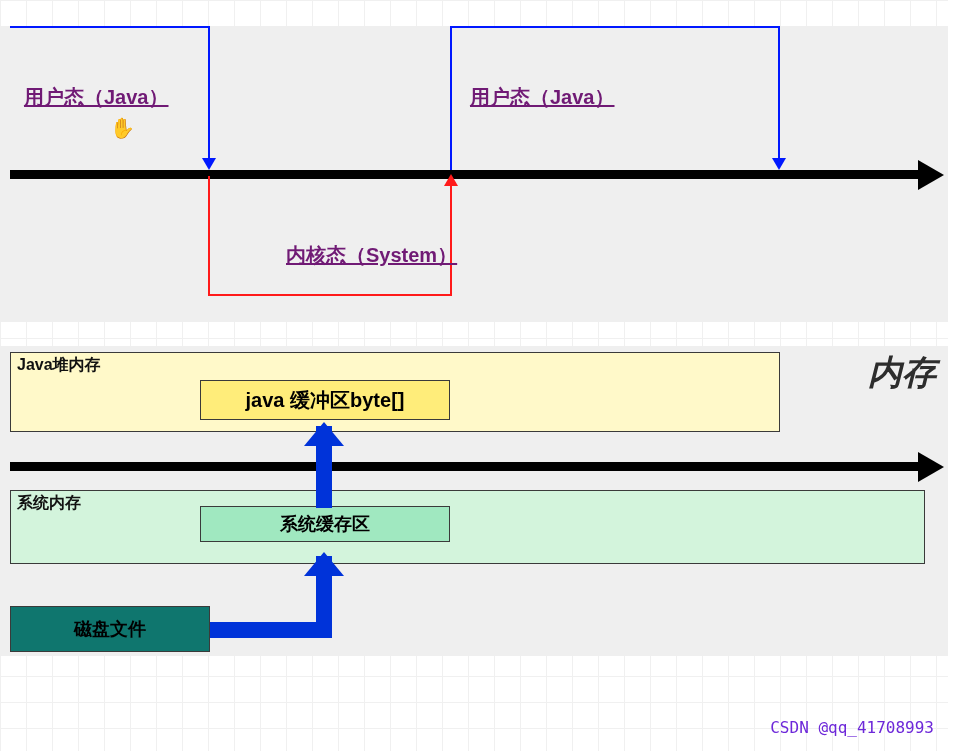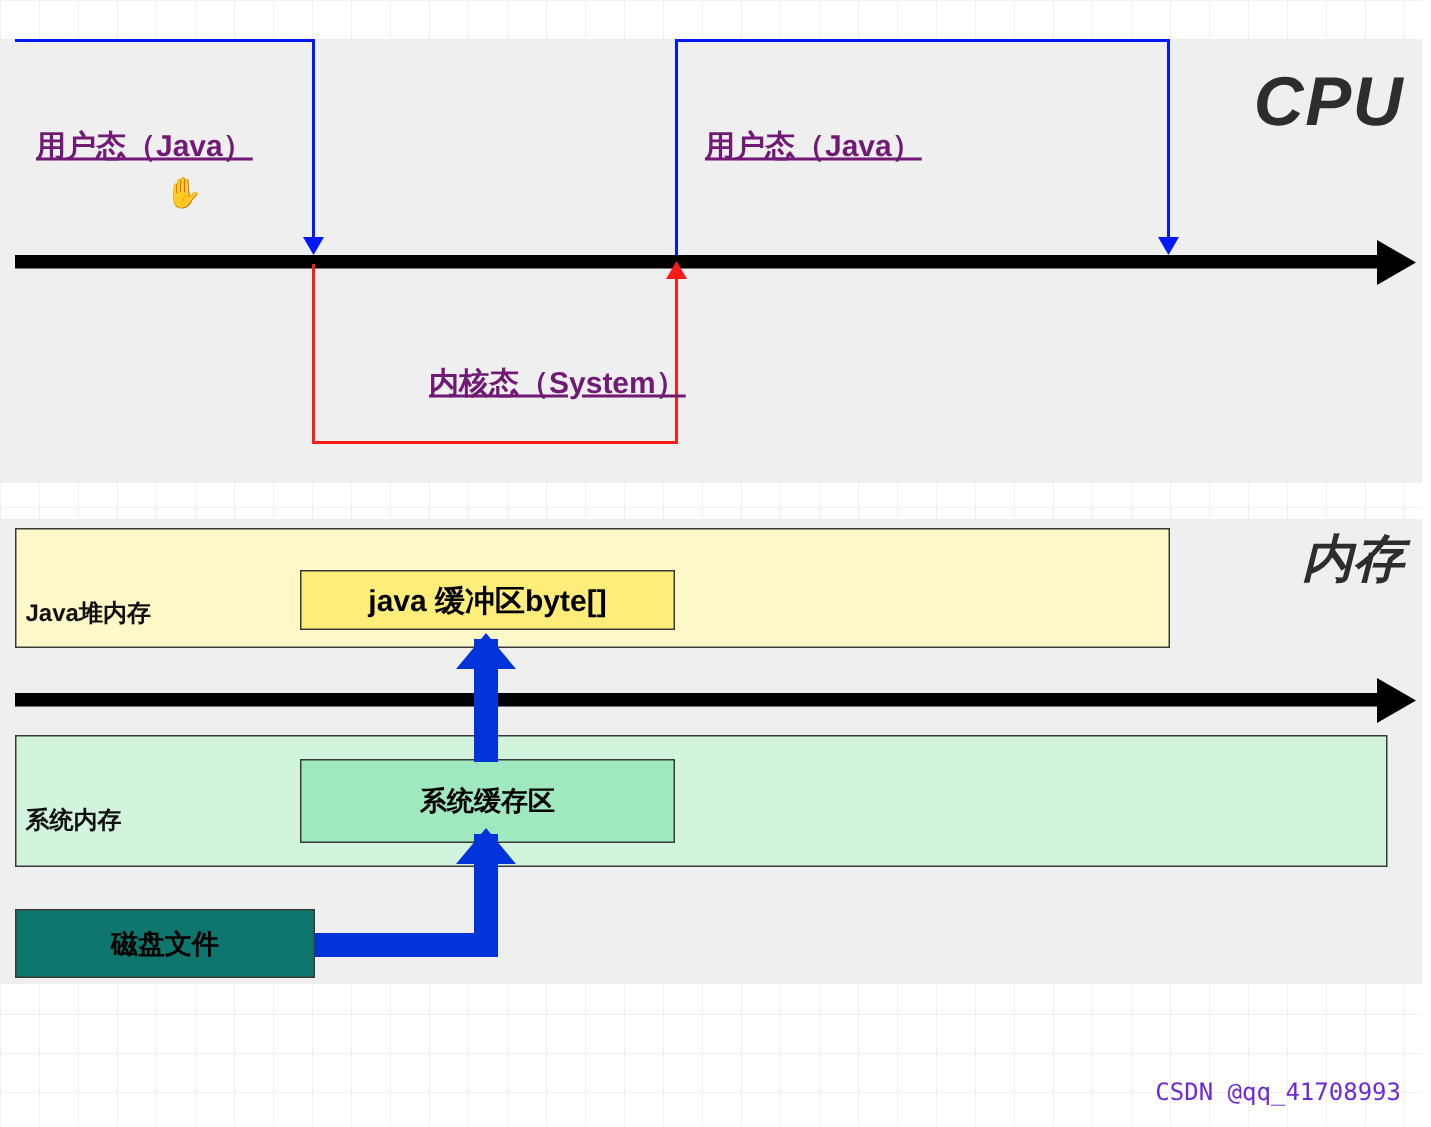--- a/index.html
+++ b/index.html
@@ -124,27 +124,26 @@
     border: 1px solid #3a3a3a;
     box-sizing: border-box;
     z-index: 2;
   }
   .box-title {
     position: absolute;
     top: 2px; left: 6px;
     font-size: 16px;
     font-weight: 700;
     color: #111;
-    margin-top: 44px;
   }
   #heap-box   { left: 10px; top: 6px;   width: 770px; height: 80px; background: #fff9c9; }
   #heap-buf   { left: 200px; top: 34px; width: 250px; height: 40px; background: #ffed7a;
                 display:flex; align-items:center; justify-content:center; font-weight:700; font-size:20px; }
-  #sys-box    { left: 10px; top: 144px; width: 915px; height: 88px; background: #d3f4dc; text-decoration: underline; }
-  #sys-buf    { left: 200px; top: 160px; width: 250px; height: 56px; background: #a0e8c0;
+  #sys-box    { left: 10px; top: 144px; width: 915px; height: 74px; background: #d3f4dc; text-decoration: underline; }
+  #sys-buf    { left: 200px; top: 160px; width: 250px; height: 36px; background: #a0e8c0;
                 display:flex; align-items:center; justify-content:center; font-weight:700; font-size:18px; }
   #disk-box   { left: 10px; top: 260px; width: 200px; height: 46px; background: #0f766e;
                 display:flex; align-items:center; justify-content:center; font-weight:700; font-size:18px; }
 
   
   .fat-blue { position: absolute; background:#0033d9; z-index:5; }
   .fat-blue-up-head::before {
     content:'';
     position:absolute;
     left:-12px; top:-4px;
@@ -166,21 +165,20 @@
     background:#fff; z-index:60;
   }
 </style>
 </head>
 <body>
 
 <div id="stage">
   <div id="grid"></div>
 
   <div id="cpu-panel" class="panel">
-    <div id="cpu-title" class="big-title">CPU</div>
 
     <div id="cpu-axis" class="h-axis"></div>
 
     <div class="blue-h" style="left:10px; top:0px; width:200px;"></div>
     <div class="v-arrow-down" style="left:208px; top:0px; height:142px;"></div>
 
     <div class="label" style="left:24px; top:58px;">用户态（Java）</div>
     <div class="hand-cursor" style="left:110px; top:90px;">✋</div>
 
     <div class="red-line" style="left:208px; top:270px; width:2px; height:-1px;"></div>

